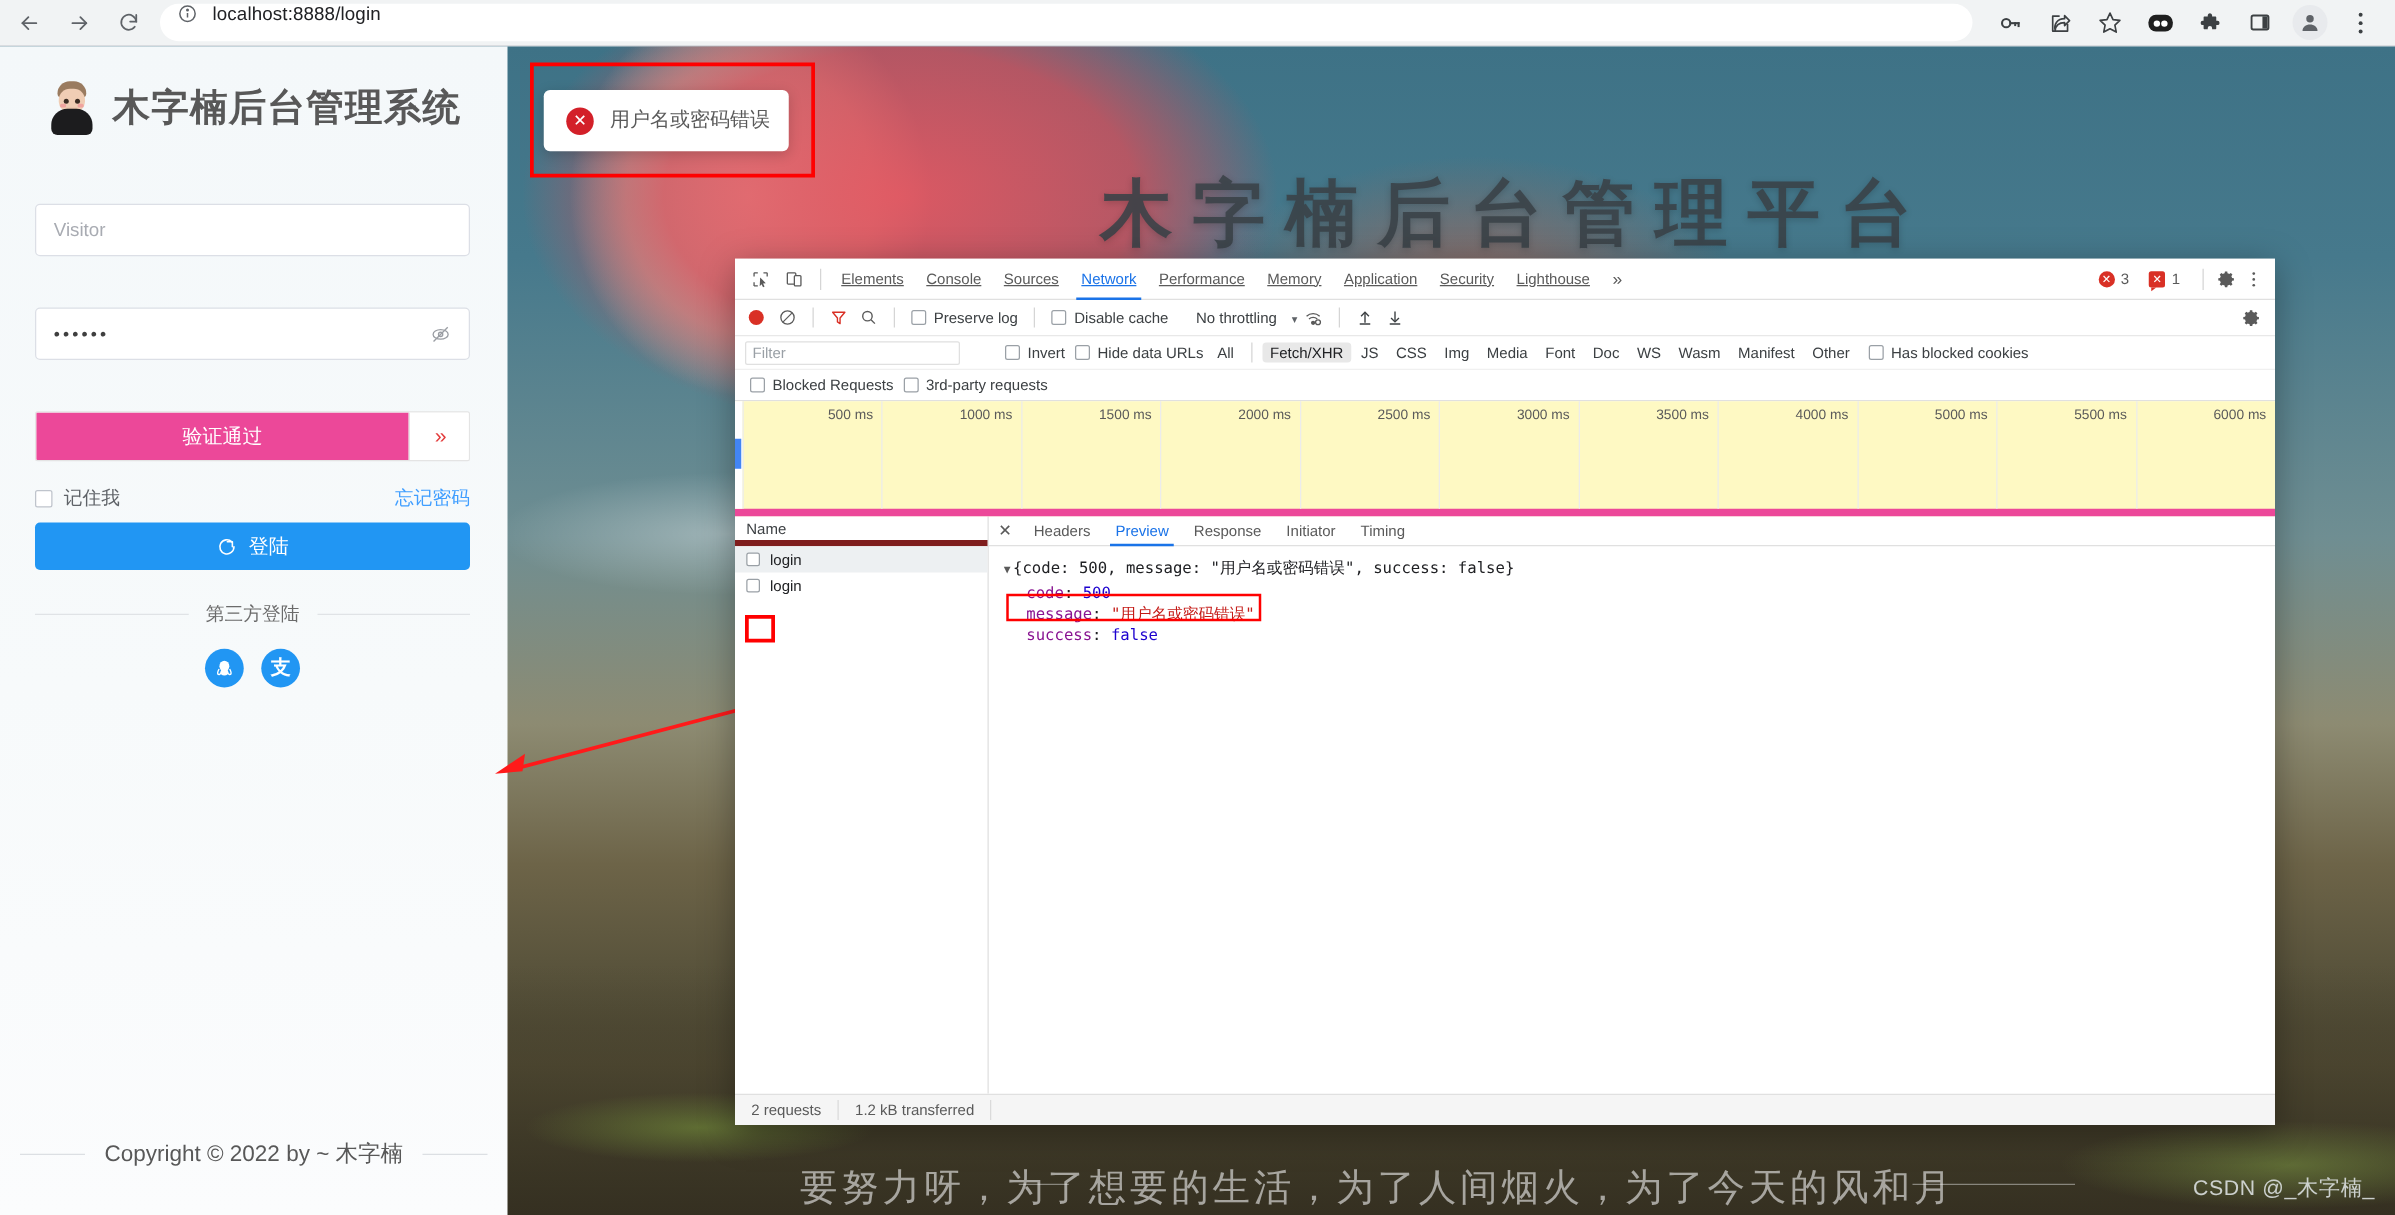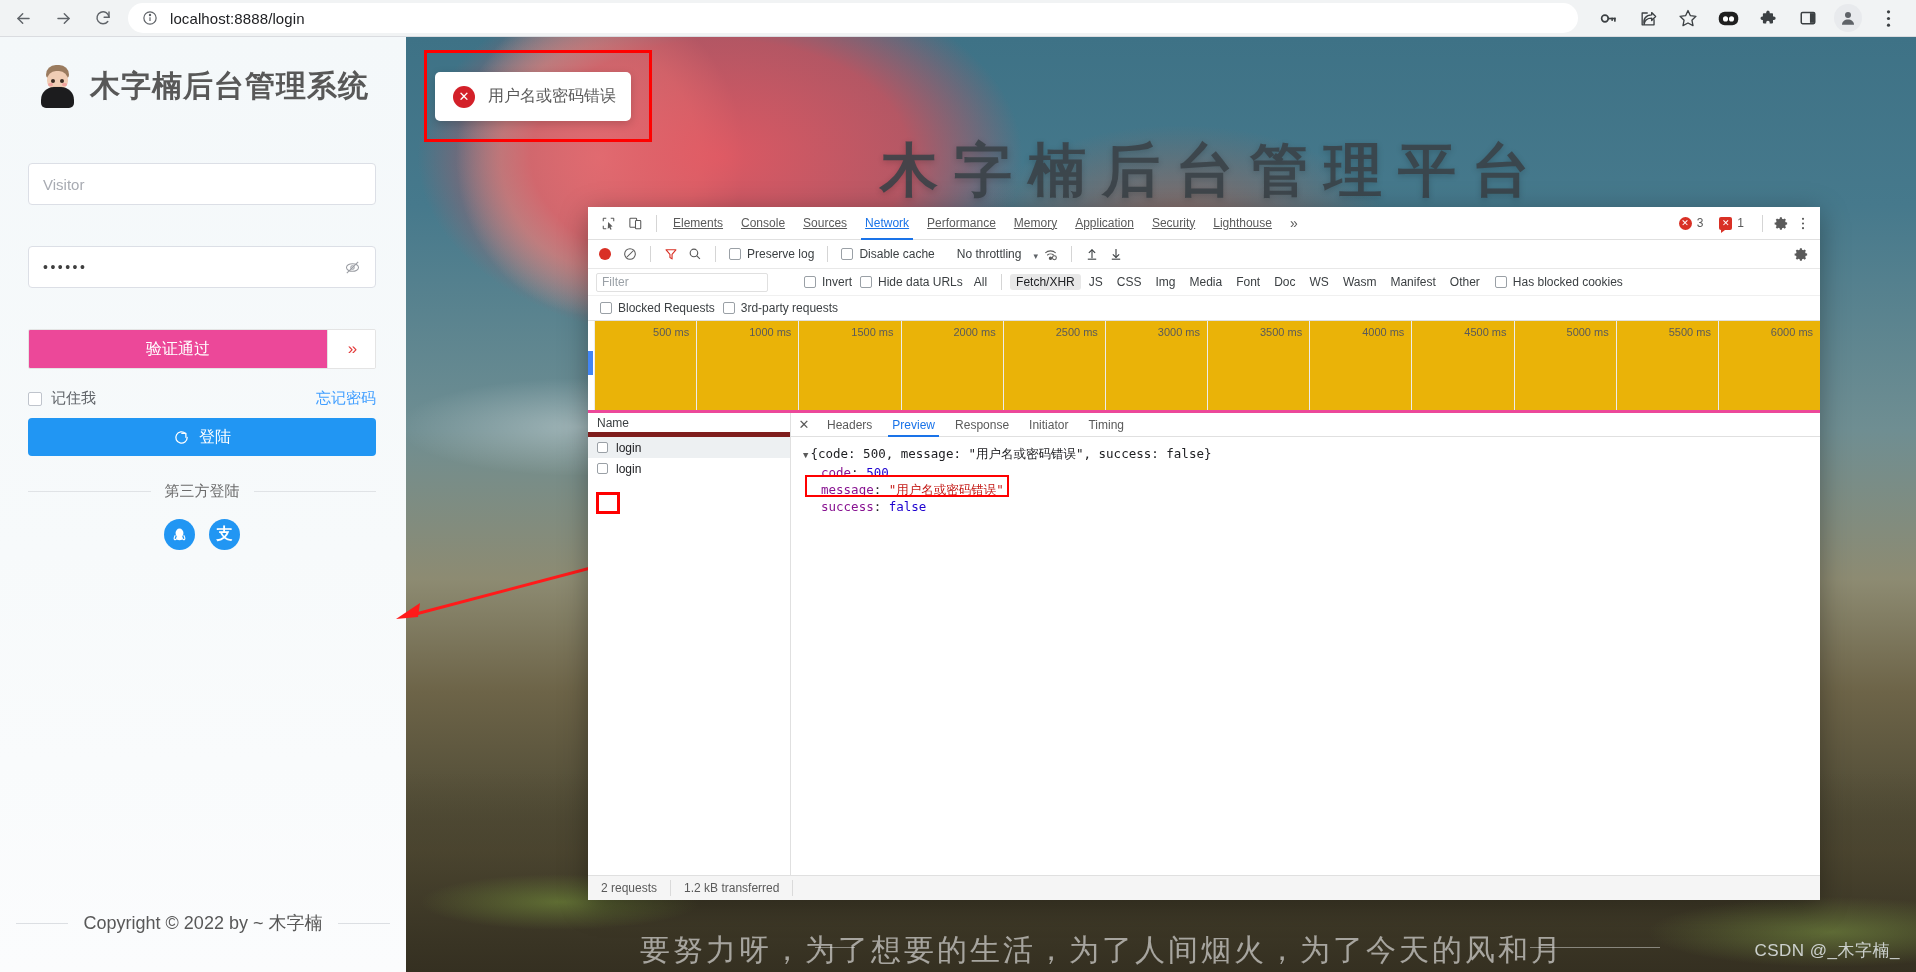--- a/index.html
+++ b/index.html
@@ -19,21 +19,21 @@
   }
   .nav-btn {
     width: 34px; height: 34px; margin-left: 6px;
     display: flex; align-items: center; justify-content: center;
     border-radius: 50%; color: #5f6368; cursor: pointer;
   }
   .nav-btn svg { display: block; }
   .omnibox {
     flex: 1; height: 30px; margin: 0 10px 0 8px;
     background: #fff; border-radius: 16px;
-    display: flex; align-items: center; padding: 0 14px;
+    display: flex; padding: 0 14px;
     color: #202124; font-size: 15px;
   }
   .omnibox .info-ic { margin-right: 12px; color: #5f6368; display:flex; }
   .url-text { color: #202124; letter-spacing: .1px; }
   .tb-icons { display: flex; align-items: center; padding-right: 8px; }
   .tb-ic {
     width: 32px; height: 32px; margin: 0 4px;
     display: flex; align-items: center; justify-content: center;
     color: #5f6368; cursor: pointer;
   }
@@ -278,22 +278,22 @@
   .ftype {
     padding: 1px 6px; border-radius: 3px; color:#3c4043; cursor:pointer; margin: 0 1px;
   }
   .ftype.on { background:#e8e8e8; color:#202124; }
   .dt-filterbar2 {
     height: 25px; display:flex; align-items:center; padding: 0 8px;
     border-bottom: 1px solid #e0e0e0;
   }
 
   .dt-timeline {
-    height: 92px; border-bottom: 3px solid #ec4899; position: relative;
-    background: #eab308; display: flex;
+    height: 92px; border-bottom: 6px solid #ec4899; position: relative;
+    background: #fef9c3; display: flex;
   }
   .tl-left { width: 6px; background:#fff; }
   .tl-col {
     flex: 1; border-left: 1px solid #ececec; position: relative;
   }
   .tl-col span {
     position: absolute; top: 5px; right: 7px; font-size: 11px; color: #5a5a5a; white-space: nowrap;
   }
   .tl-bar { position:absolute; left:0px; top:30px; width:5px; height:24px; background:#4285f4; }
 
@@ -708,23 +708,20 @@
       <div class="tl-col">
           <span>3000 ms</span>
         </div>
       <div class="tl-col">
           <span>3500 ms</span>
         </div>
       <div class="tl-col">
           <span>4000 ms</span>
         </div>
       <div class="tl-col">
-          <span>4500 ms</span>
-        </div>
-      <div class="tl-col">
           <span>5000 ms</span>
         </div>
       <div class="tl-col">
           <span>5500 ms</span>
         </div>
       <div class="tl-col">
           <span>6000 ms</span>
         </div>
       <div class="tl-bar"></div>
     </div>

